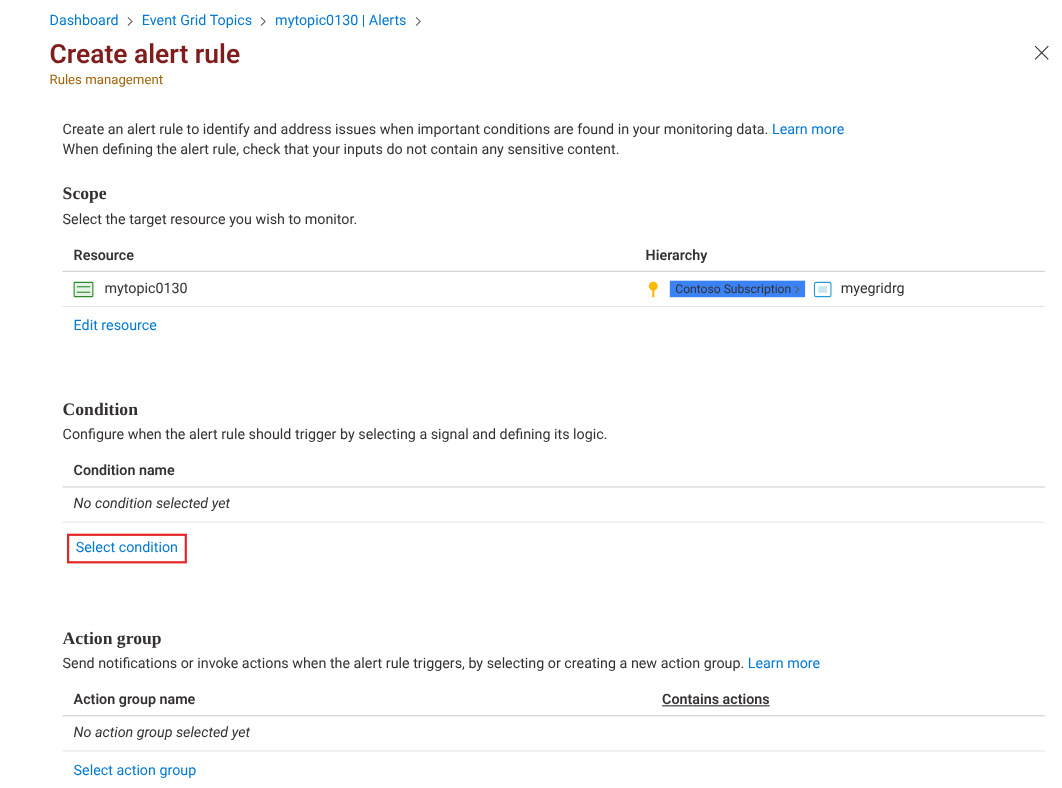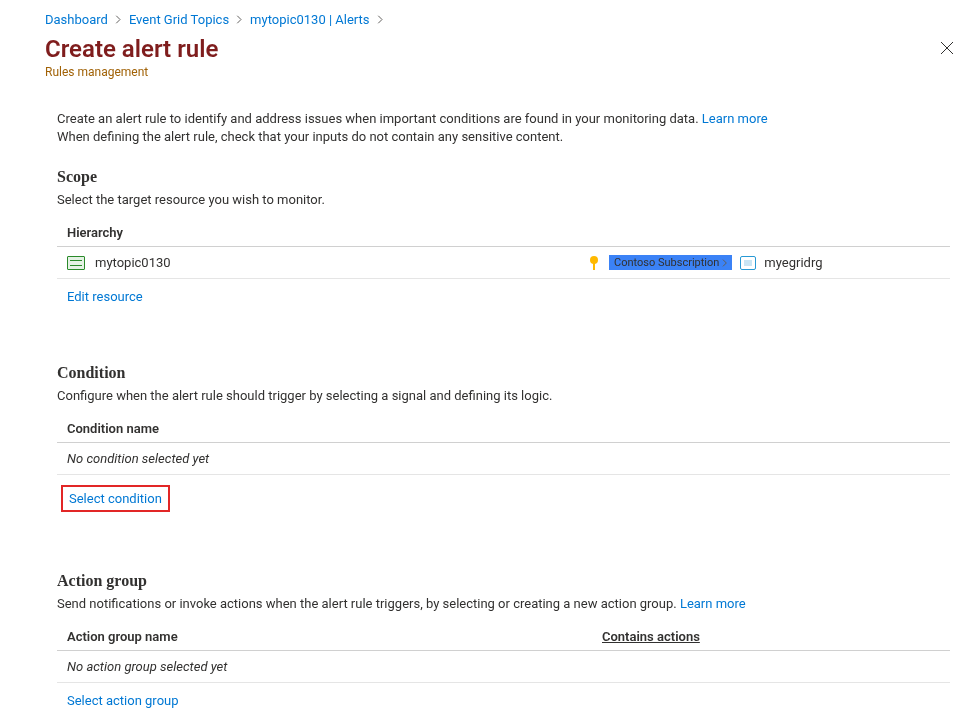--- a/index.html
+++ b/index.html
@@ -221,20 +221,21 @@
         <span>Create an alert rule to identify and address issues when important conditions are found in your monitoring data. </span><a class="link">Learn more</a><br>
         <span>When defining the alert rule, check that your inputs do not contain any sensitive content.</span>
       </div>
 
       
       <h2 class="section-title">Scope</h2>
       <p class="section-desc">Select the target resource you wish to monitor.</p>
 
       <div class="tbl">
         <div class="tbl-head">
+          <div class="col-resource">Resource</div>
           <div class="col-hierarchy">Hierarchy</div>
         </div>
         <div class="tbl-row">
           <div class="col-resource">
             <span class="icon-topic"></span>
             <span>mytopic0130</span>
           </div>
           <div class="col-hierarchy">
             <span class="icon-key"></span>
             <span class="subscription-pill">

